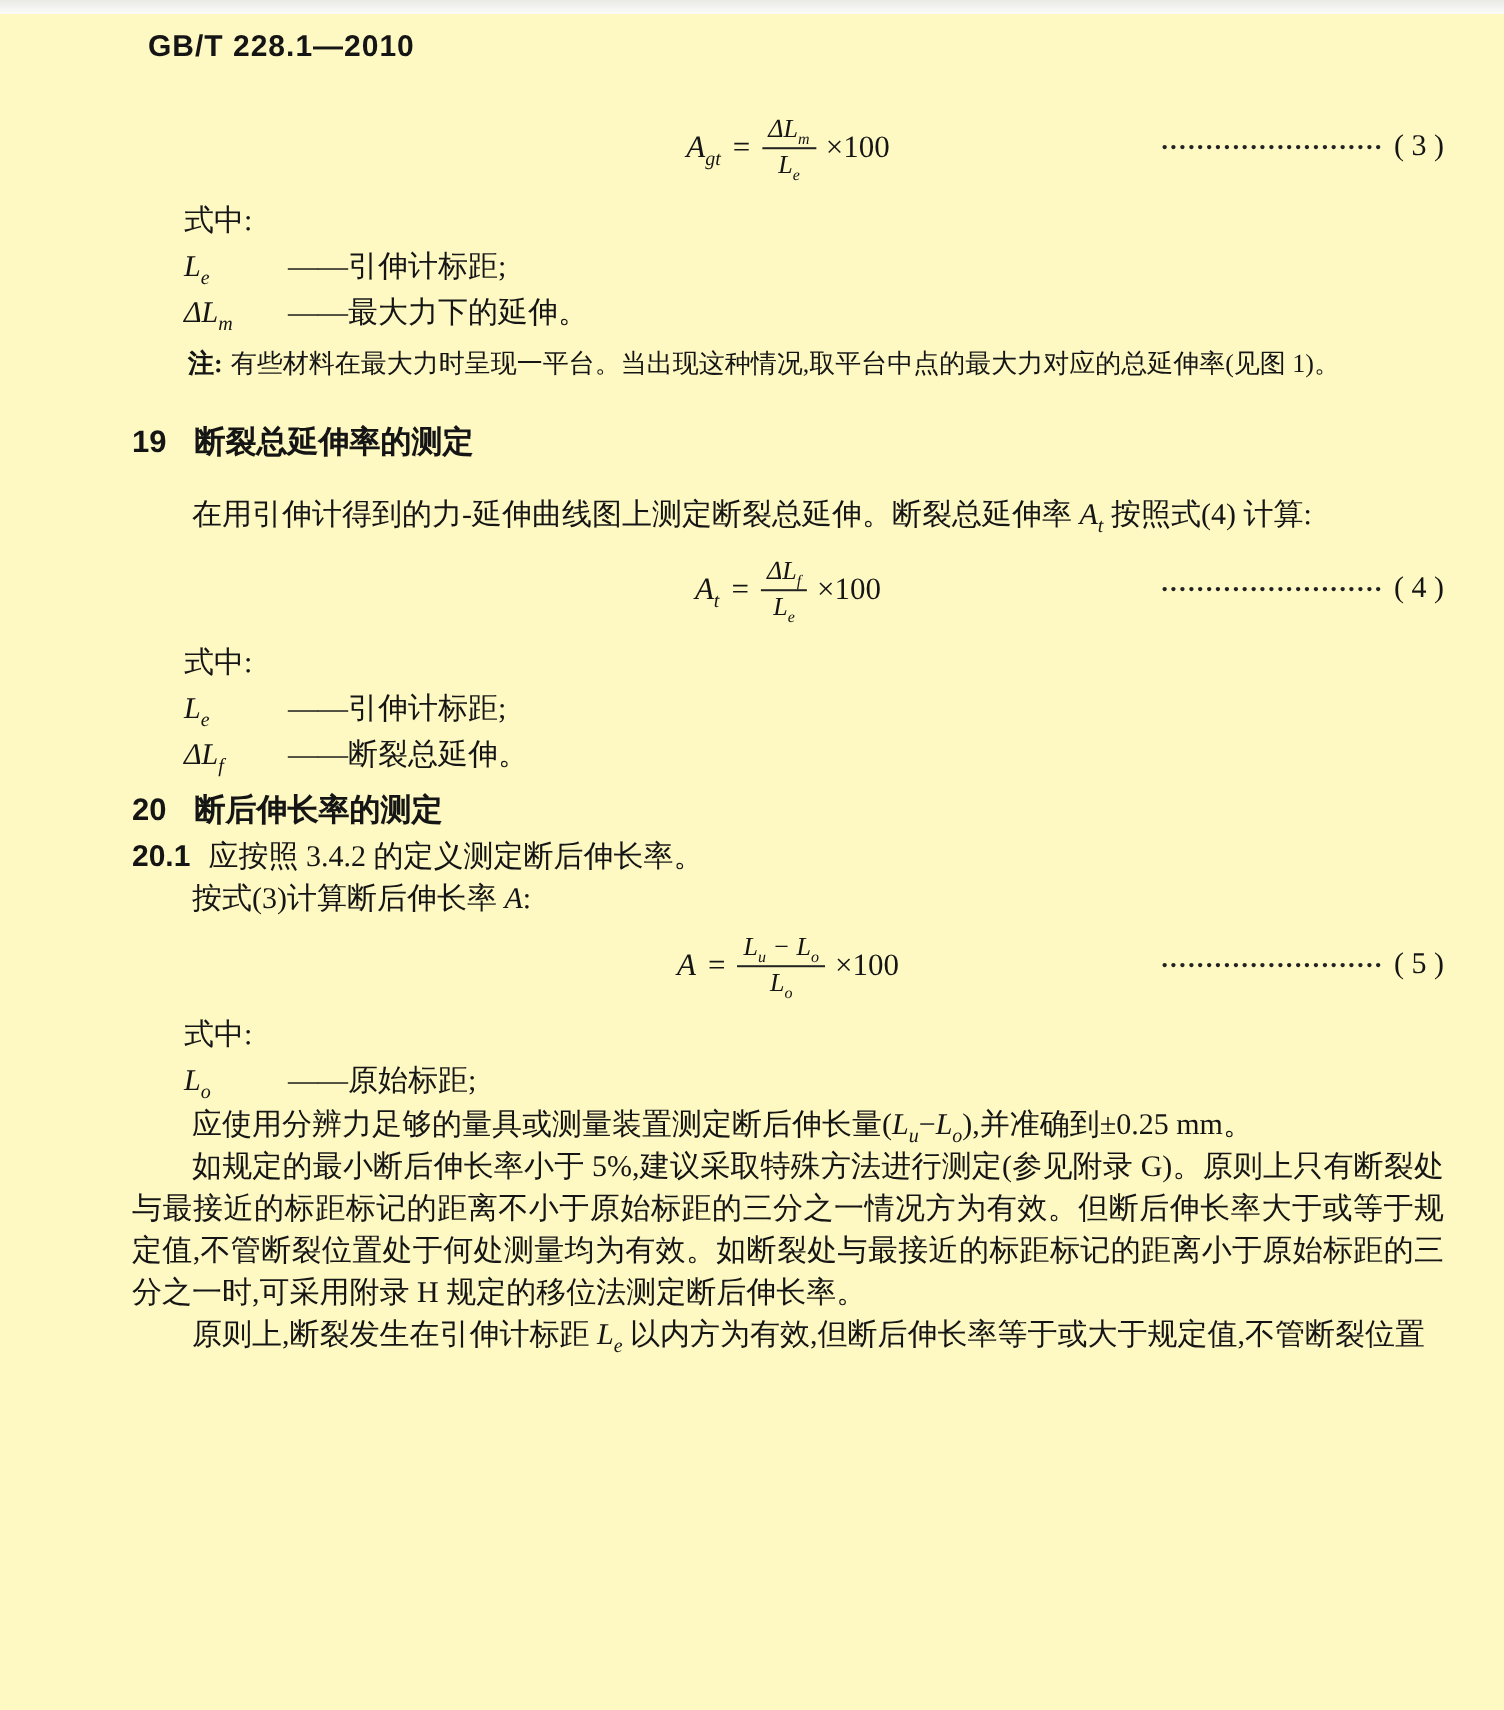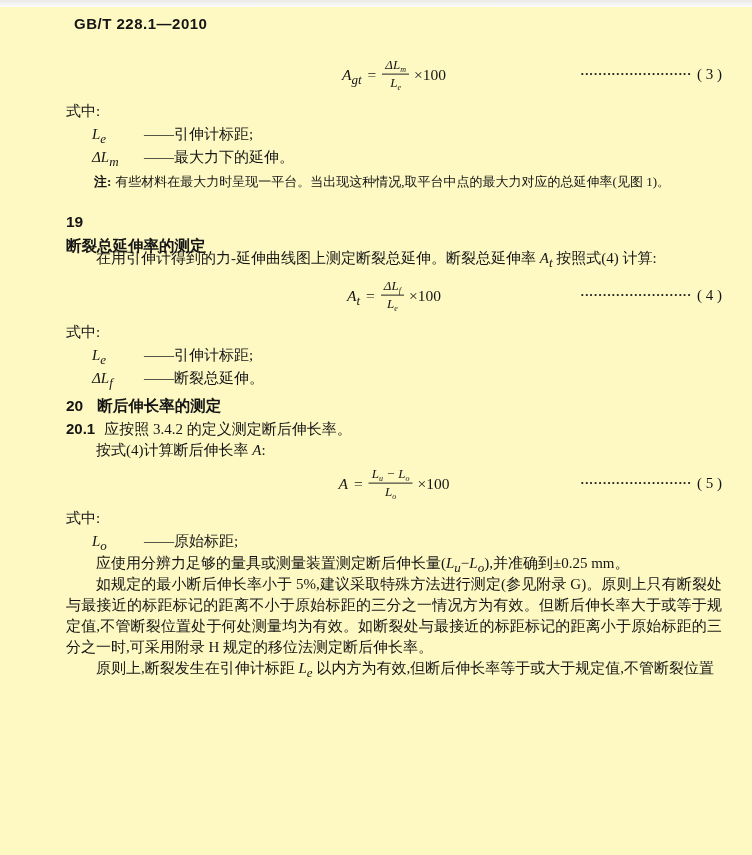--- a/index.html
+++ b/index.html
@@ -31,25 +31,25 @@
     font-size:13px; line-height:1.3; }
   .frac .num { display:block; border-bottom:1.2px solid #222; padding:0 3px; }
   .frac .den { display:block; padding:0 3px; }
   .f-right {
     position:absolute; right:0; top:50%; transform:translateY(-50%);
     display:flex; align-items:center; gap:5px; white-space:nowrap;
   }
   .dots { font-size:9px; letter-spacing:1.3px; color:#222; }
   .eqnum { font-size:15px; }
   i { font-style:italic; }
-  sub { font-size:13px; line-height:0; }
+  sub { font-size:10px; line-height:0; }
   .frac sub { font-size:8px; }
 
   
-  .where { height:23px; line-height:23px; }
+  .where { margin-left:26px; height:23px; line-height:23px; }
   .def-row { margin-left:26px; height:23px; line-height:23px; display:flex; }
   .def-row .sym { display:inline-block; width:52px; }
   .def-row .desc { flex:1; }
 
   
   .note { margin:2px 0 0 28px; font-size:13px; line-height:20px; height:20px; }
   .note .note-label { font-weight:bold; margin-right:4px; }
 
   
   .sec-heading {
@@ -64,21 +64,21 @@
   }
 
   
   .para { text-align:justify; line-height:21px; }
   .indent { text-indent:2em; }
 
   
   .mt-f3 { margin-top:18px; }
   .mt-w  { margin-top:4px; }
   .mt-note { margin-top:3px; }
-  .mt-h19 { margin-top:18px;flex-direction:column; }
+  .mt-h19 { margin-top:18px; }
   .mt-p19 { margin-top:14px; }
   .mt-f4 { margin-top:4px; }
   .mt-h20 { margin-top:4px; }
   .mt-201 { }
   .mt-pfit { margin-top:6px; }
   .mt-w5 { margin-top:2px; }
 </style>
 </head>
 <body>
 
@@ -152,21 +152,21 @@
   <div class="sec-heading mt-h20">
     <span class="sec-num">20</span>
     <span>断后伸长率的测定</span>
   </div>
 
   <p class="para mt-201">
     <span class="clause-num">20.1</span><span>应按照 3.4.2 的定义测定断后伸长率。</span>
   </p>
 
 
-  <p class="para indent"><span>按式(4)计算断后伸长率 </span><i>A</i><span>:</span></p>
+  <p class="para indent"><span>按式(3)计算断后伸长率 </span><i>A</i><span>:</span></p>
 
   <div class="formula-row">
     <span class="f-math">
       <span><i>A</i></span>
       <span class="f-eq">=</span>
       <span class="frac">
         <span class="num"><i>L<sub>u</sub></i><i> − L<sub>o</sub></i></span>
         <span class="den"><i>L<sub>o</sub></i></span>
       </span>
       <span>×100</span>

